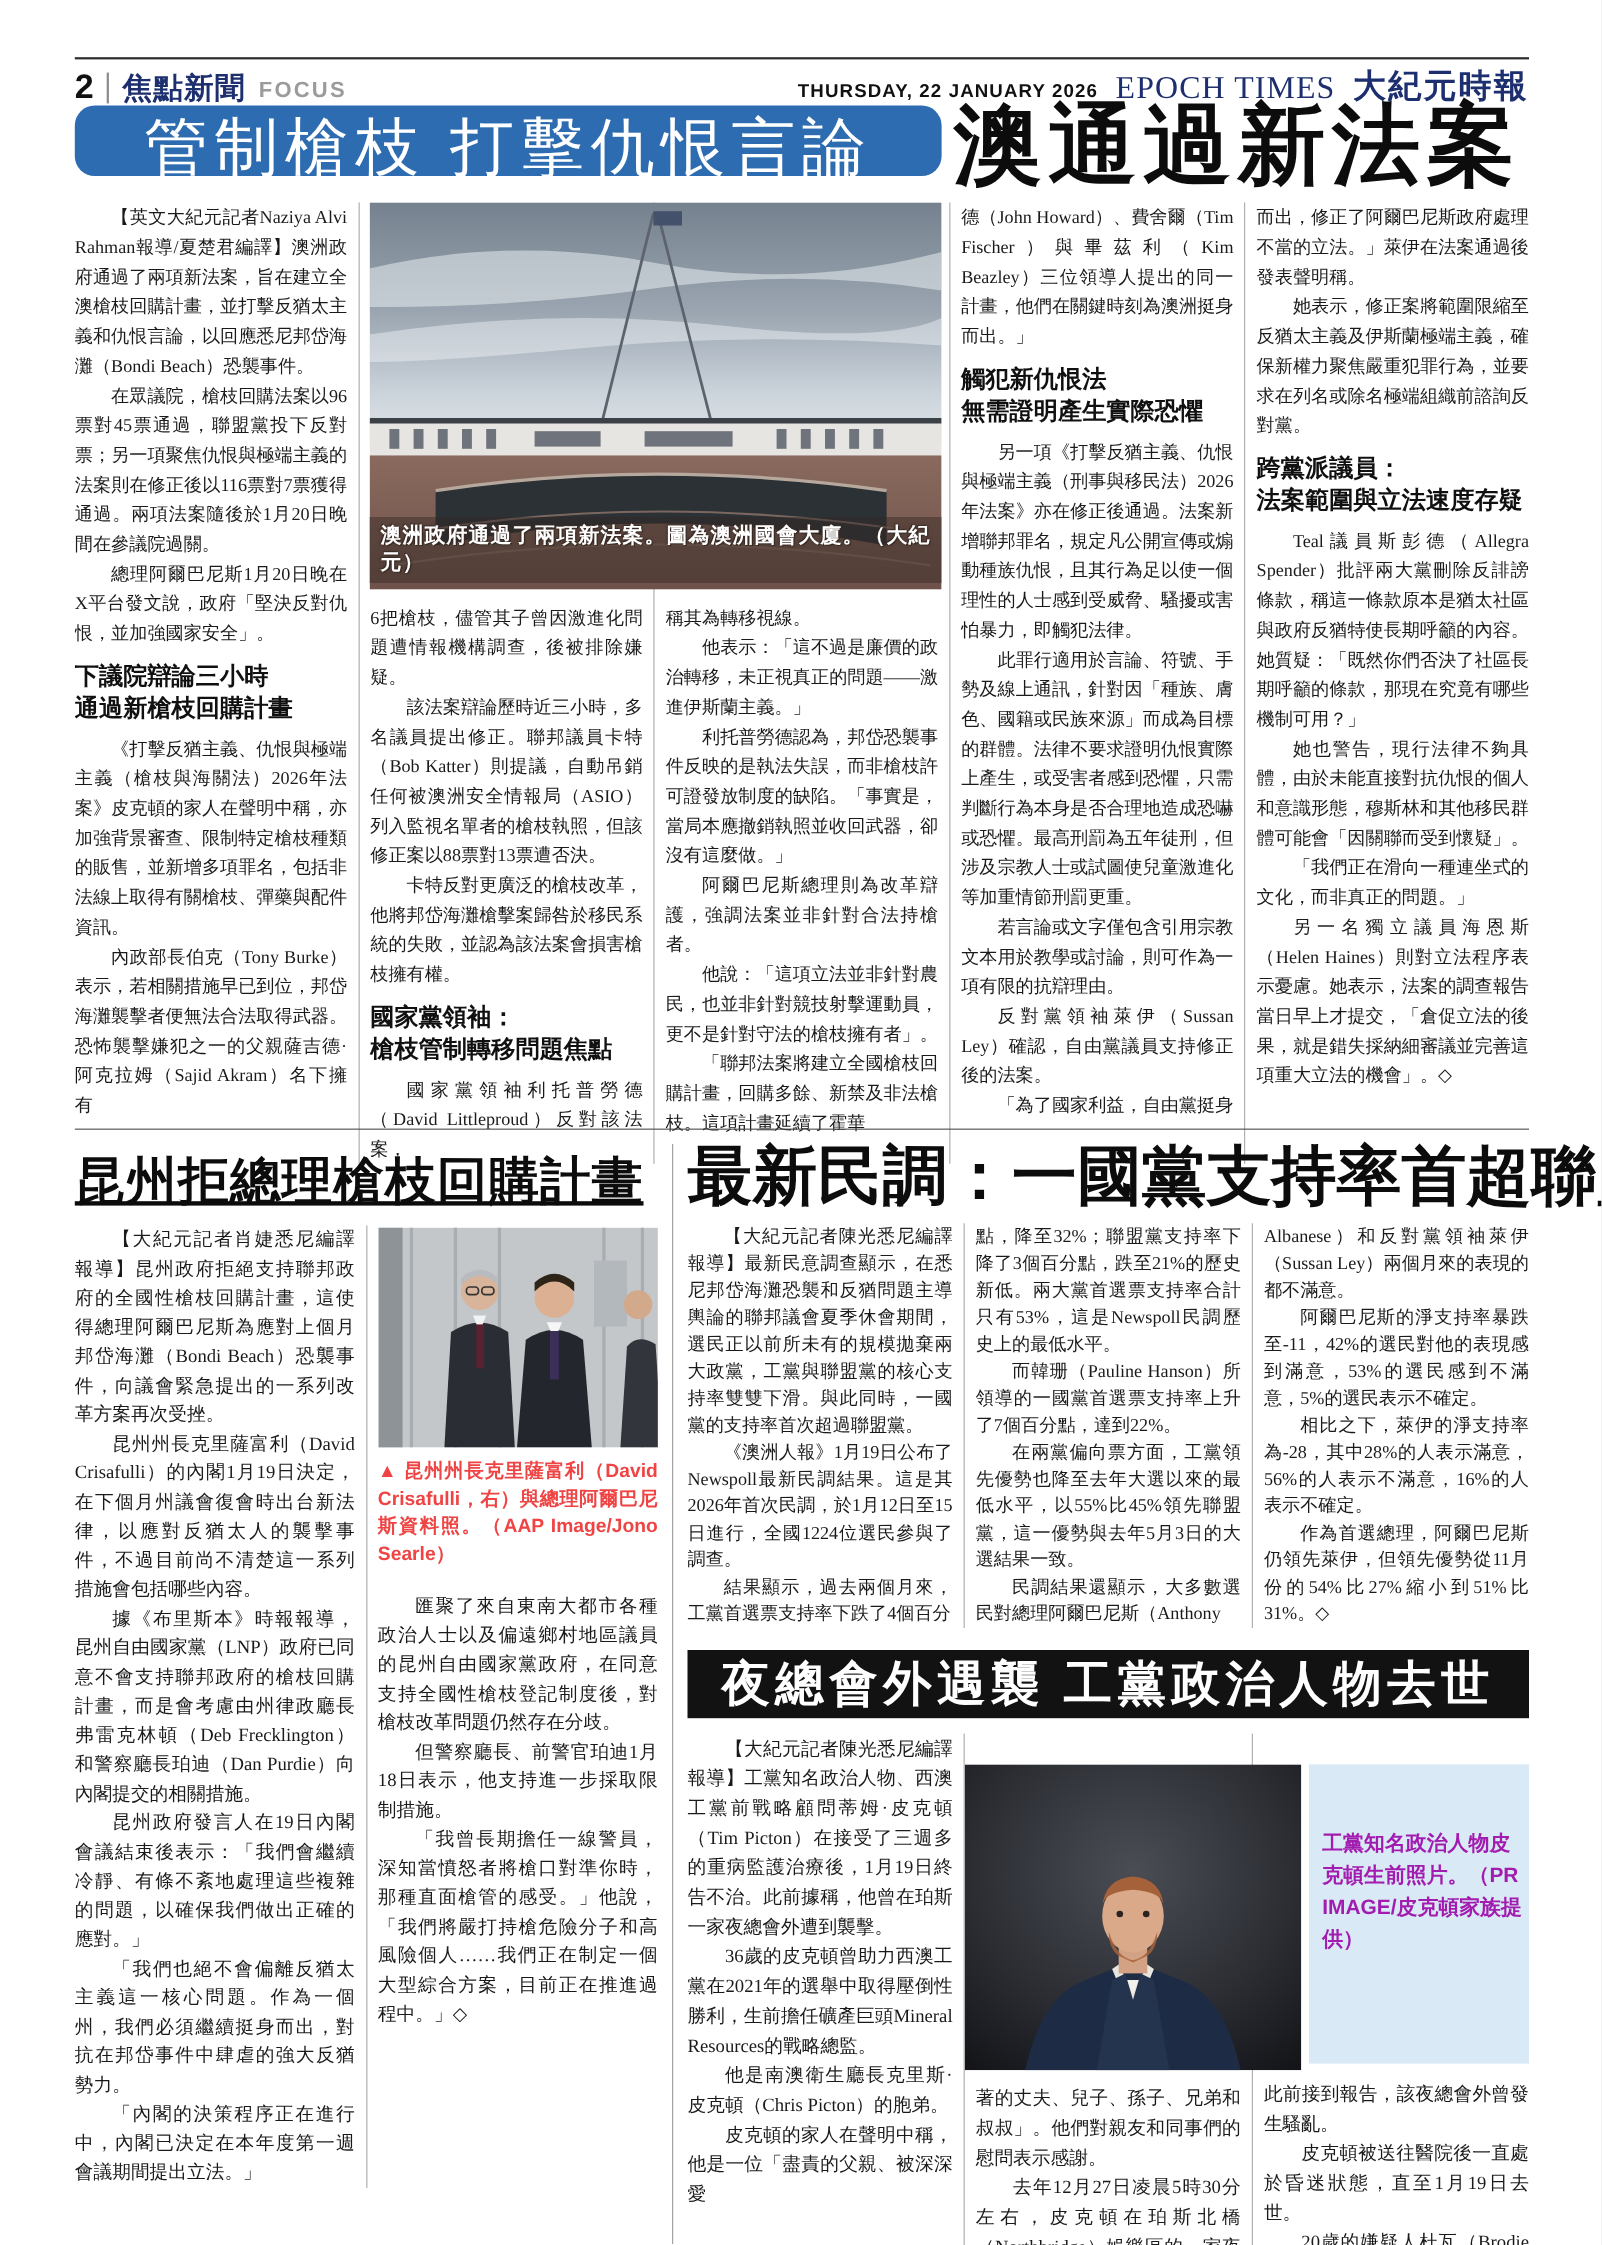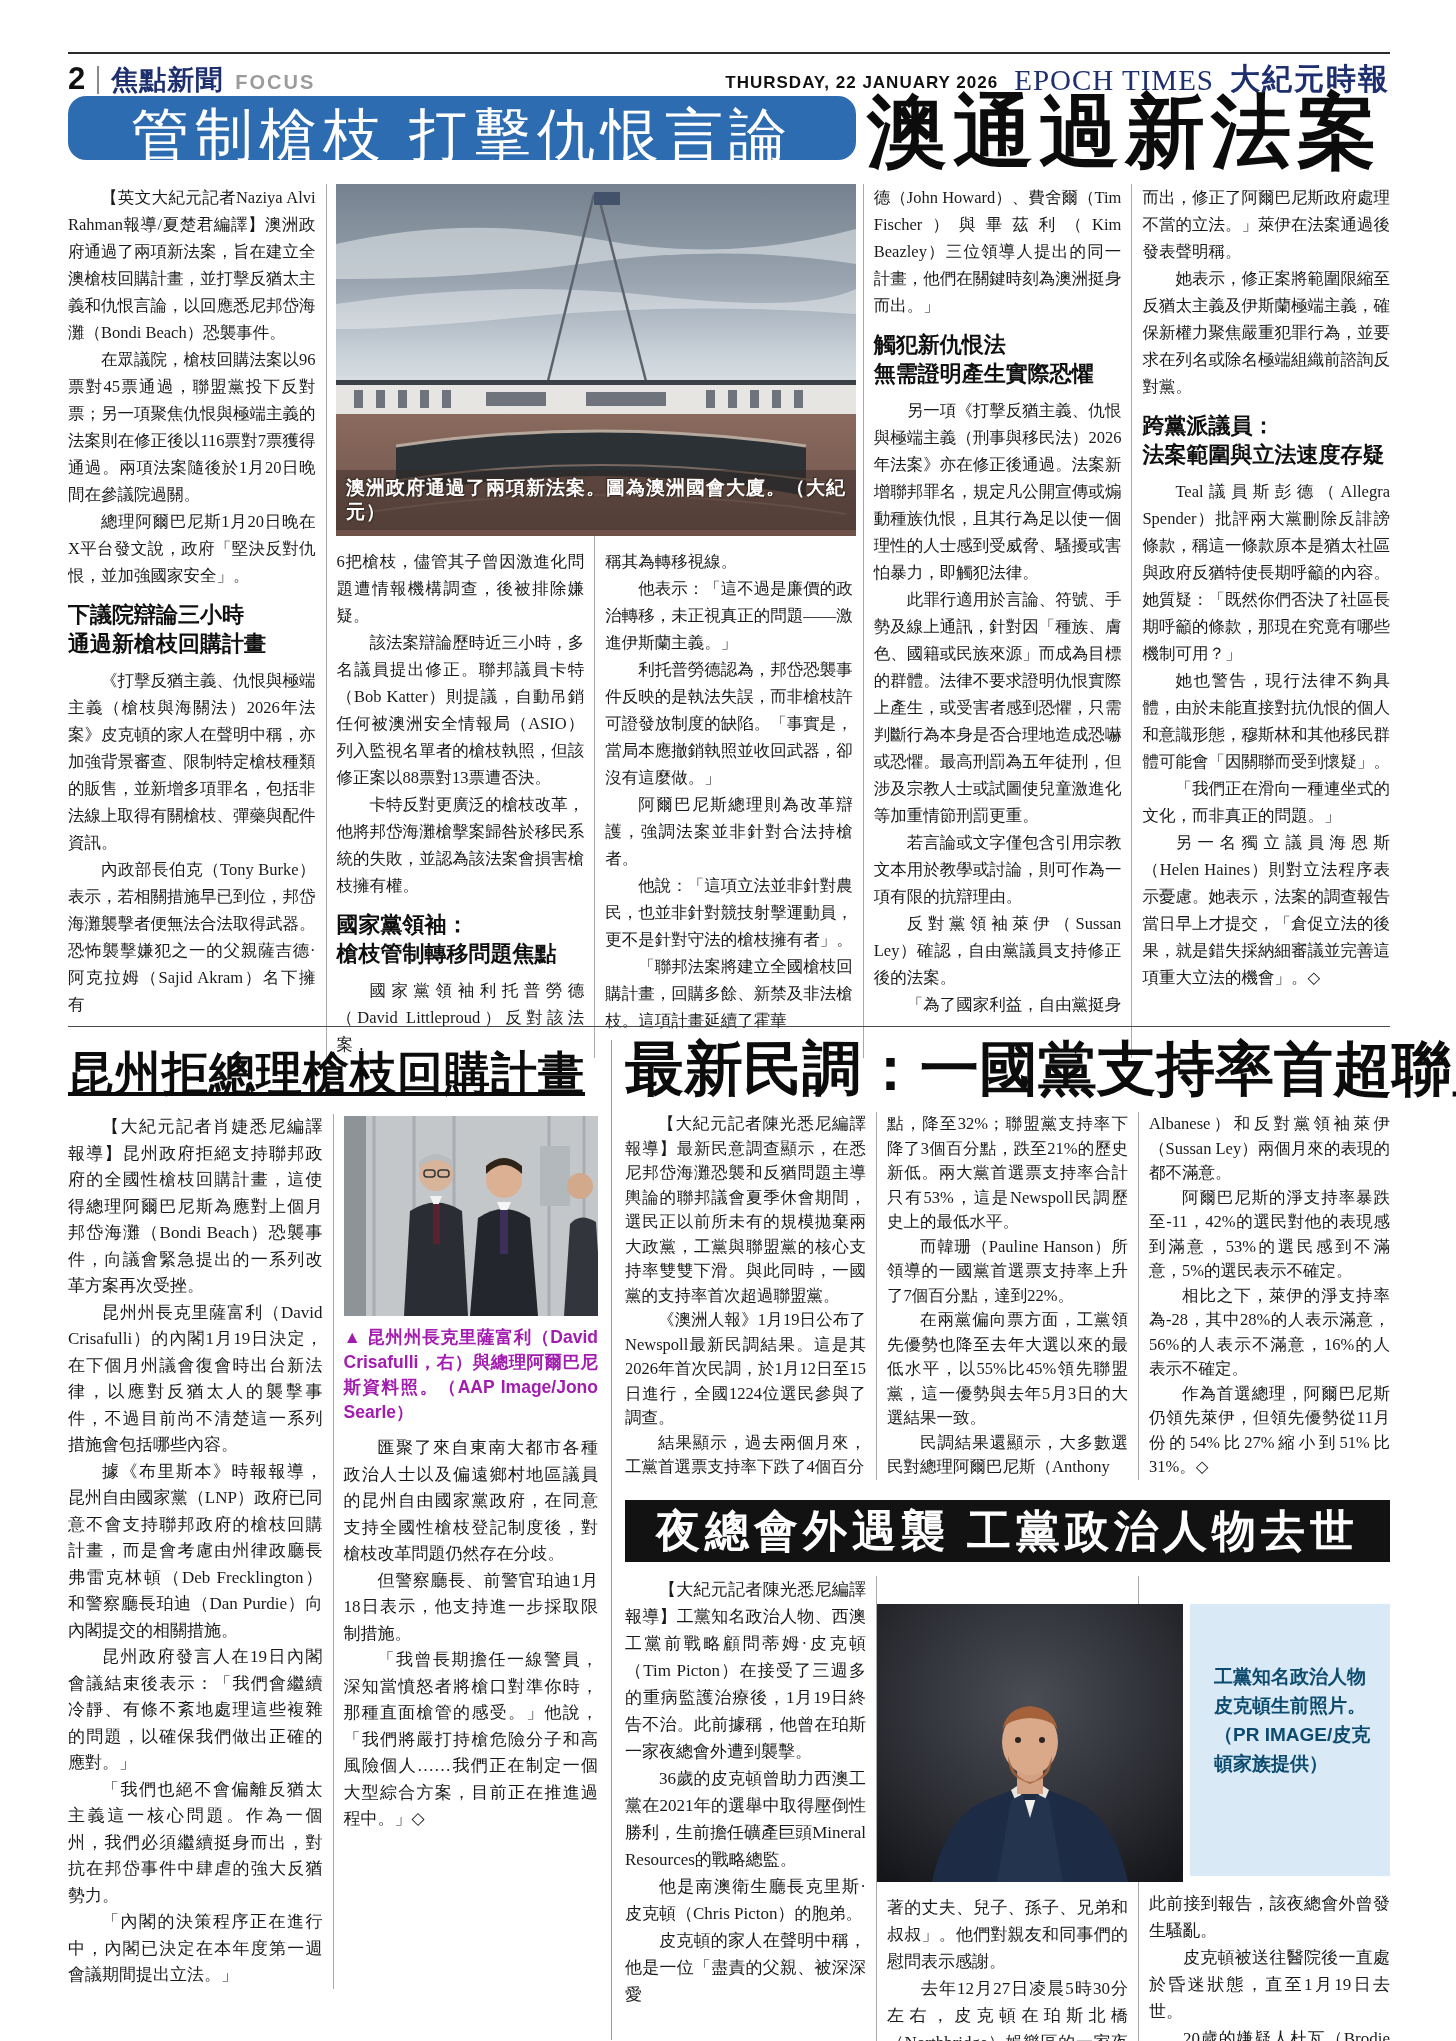--- a/index.html
+++ b/index.html
@@ -28,22 +28,22 @@
   
   .cols{display:flex;}
   .col{flex:1 1 0;padding:0 10px;overflow:hidden;}
   .col:first-child{padding-left:0;}
   .col:last-child{padding-right:0;}
   .col + .col{border-left:1px solid #a9a9a9;}
   .para{margin:0;text-align:justify;text-indent:2em;}
   .para.cont{text-indent:0;}
   .subhead{font-family:"Liberation Sans",sans-serif;font-weight:900;font-size:22px;line-height:29px;
            margin:11px 0 9px;color:#101010;}
-  .figcaption{font-family:"Liberation Sans",sans-serif;font-weight:700;margin:9px 0 10px;
-           text-align:justify;text-indent:0;color:#a21caf;}
+  .figcaption{font-family:"Liberation Sans",sans-serif;font-weight:700;margin:9px 0 22px;
+           text-align:justify;text-indent:0;color:#ef4444;}
   .spacer{width:100%;}
   
   #article-lead{position:absolute;left:68px;top:184px;width:1322px;height:838px;}
   #article-lead .col{font-size:16.5px;line-height:27px;}
   .photo1{position:absolute;left:268px;top:0;width:520px;height:352px;z-index:2;}
   .photo1 svg{display:block;}
   .photo1-cap{position:absolute;left:0;bottom:6px;width:100%;box-sizing:border-box;padding:6px 10px;
        background:rgba(52,40,36,.45);color:#fff;font-family:"Liberation Sans",sans-serif;
        font-weight:900;font-size:19px;line-height:24px;letter-spacing:1px;
        text-shadow:0 0 3px #3a2c26,1px 1px 0 #3a2c26,-1px -1px 0 #3a2c26;}
@@ -65,22 +65,22 @@
   #article-poll .col{font-size:16.5px;line-height:24.5px;}
   
   #article-night{position:absolute;left:625px;top:1500px;width:765px;height:541px;}
   .night-bar{height:62px;background:var(--bar-black);color:#fff;font-family:"Liberation Sans",sans-serif;
         font-weight:900;font-size:44px;line-height:62px;text-align:center;letter-spacing:5px;white-space:nowrap;}
   #article-night .cols{margin-top:14px;}
   #article-night .col{font-size:17px;line-height:27px;}
   .photo3{position:absolute;left:252px;top:104px;width:306px;height:278px;z-index:2;}
   .photo3 svg{display:block;}
   .capbox{margin:28px 0 14px 41px;width:212px;height:272px;background:var(--caption-bg);
-        padding:58px 24px 0;box-sizing:border-box;font-family:"Liberation Sans",sans-serif;
-        font-weight:700;font-size:19px;line-height:29px;text-indent:0;color:#0c4a6e;}
+        padding:58px 12px 0;box-sizing:border-box;font-family:"Liberation Sans",sans-serif;
+        font-weight:700;font-size:19px;line-height:29px;text-indent:0;color:#a21caf;}
 </style>
 </head>
 <body>
 
 <div class="page">
 
   <div class="toprule"></div>
 
   <div class="header">
     <div class="h-left">

